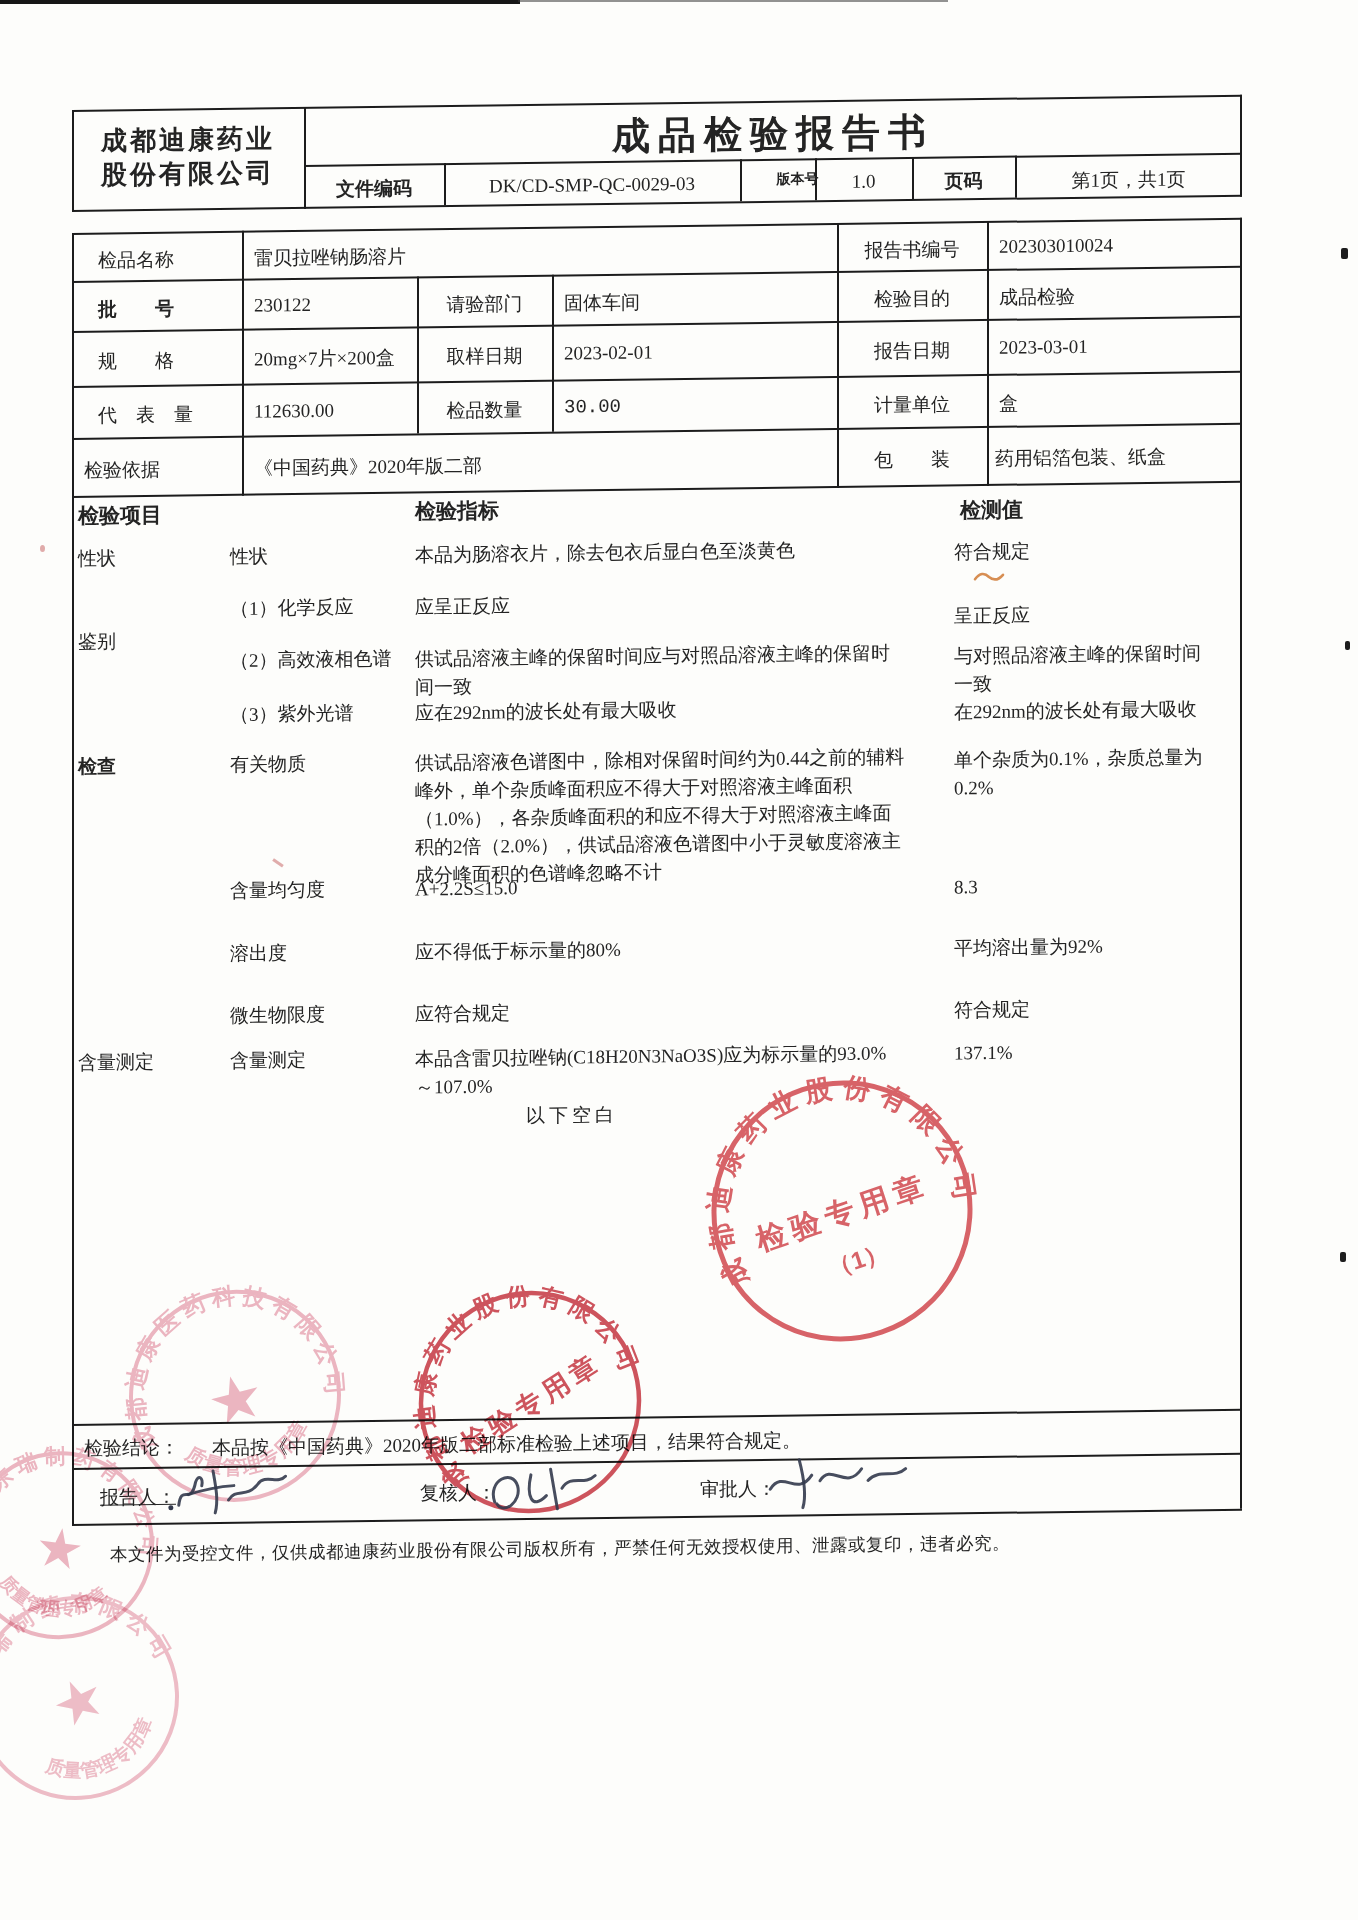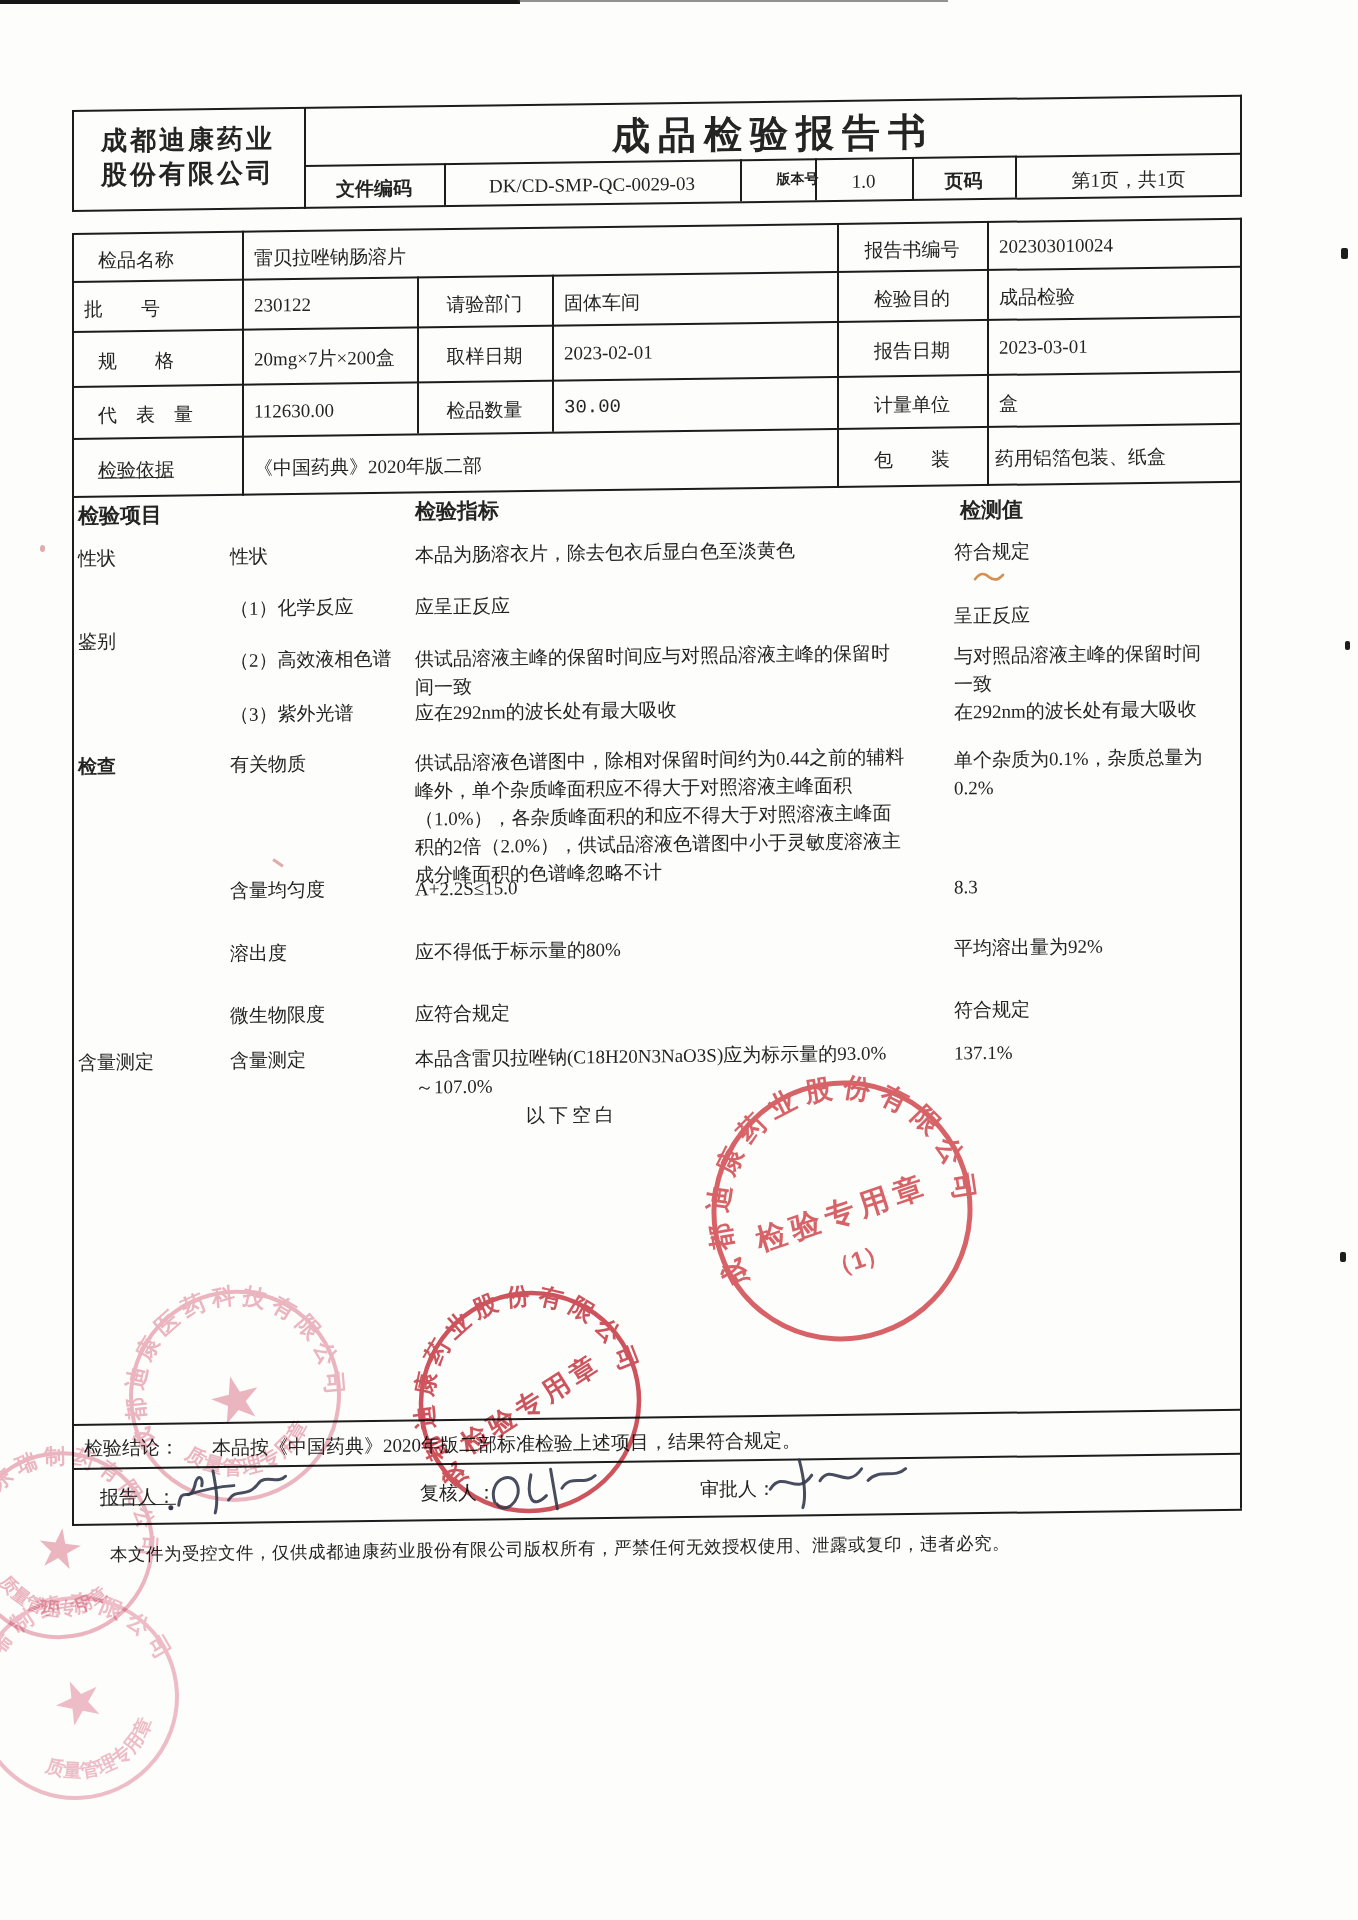--- a/index.html
+++ b/index.html
@@ -73,42 +73,42 @@
     <div class="v" style="left:345px;top:179px;height:157px;"></div>
     <div class="v" style="left:480px;top:179px;height:157px;"></div>
     <div class="v" style="left:765px;top:131px;height:265px;"></div>
     <div class="v" style="left:915px;top:131px;height:265px;"></div>
 
     <span class="t" style="left:26px;top:146px;">检品名称</span>
     <span class="t" style="left:182px;top:146px;">雷贝拉唑钠肠溶片</span>
     <span class="t ctr" style="left:767px;top:146px;width:146px;">报告书编号</span>
     <span class="t" style="left:927px;top:146px;">202303010024</span>
 
-    <span class="t" style="left:12px;top:195px;">批　　号</span>
+    <span class="t" style="left:26px;top:195px;font-weight:bold;">批　　号</span>
     <span class="t" style="left:182px;top:195px;">230122</span>
     <span class="t ctr" style="left:347px;top:195px;width:131px;">请验部门</span>
     <span class="t" style="left:492px;top:195px;">固体车间</span>
     <span class="t ctr" style="left:767px;top:195px;width:146px;">检验目的</span>
     <span class="t" style="left:927px;top:195px;">成品检验</span>
 
     <span class="t" style="left:26px;top:247px;">规　　格</span>
     <span class="t" style="left:182px;top:247px;">20mg×7片×200盒</span>
     <span class="t ctr" style="left:347px;top:247px;width:131px;">取样日期</span>
     <span class="t" style="left:492px;top:247px;">2023-02-01</span>
     <span class="t ctr" style="left:767px;top:247px;width:146px;">报告日期</span>
     <span class="t" style="left:927px;top:247px;">2023-03-01</span>
 
     <span class="t" style="left:26px;top:301px;">代　表　量</span>
     <span class="t" style="left:182px;top:301px;">112630.00</span>
     <span class="t ctr" style="left:347px;top:301px;width:131px;">检品数量</span>
     <span class="t" style="left:492px;top:301px;font-family:Liberation Mono, monospace;">30.00</span>
     <span class="t ctr" style="left:767px;top:301px;width:146px;">计量单位</span>
     <span class="t" style="left:927px;top:301px;">盒</span>
 
-    <span class="t" style="left:26px;top:356px;text-decoration:underline;">检验依据</span>
+    <span class="t" style="left:12px;top:356px;">检验依据</span>
     <span class="t" style="left:182px;top:356px;">《中国药典》2020年版二部</span>
     <span class="t ctr" style="left:767px;top:356px;width:146px;">包　　装</span>
     <span class="t" style="left:923px;top:356px;">药用铝箔包装、纸盒</span>
   </div>
 
   <div>
     <div class="h" style="left:0;top:394px;width:1170px;"></div>
     <div class="v" style="left:0;top:394px;height:1028px;"></div>
     <div class="v" style="left:1168px;top:394px;height:1028px;"></div>
 

